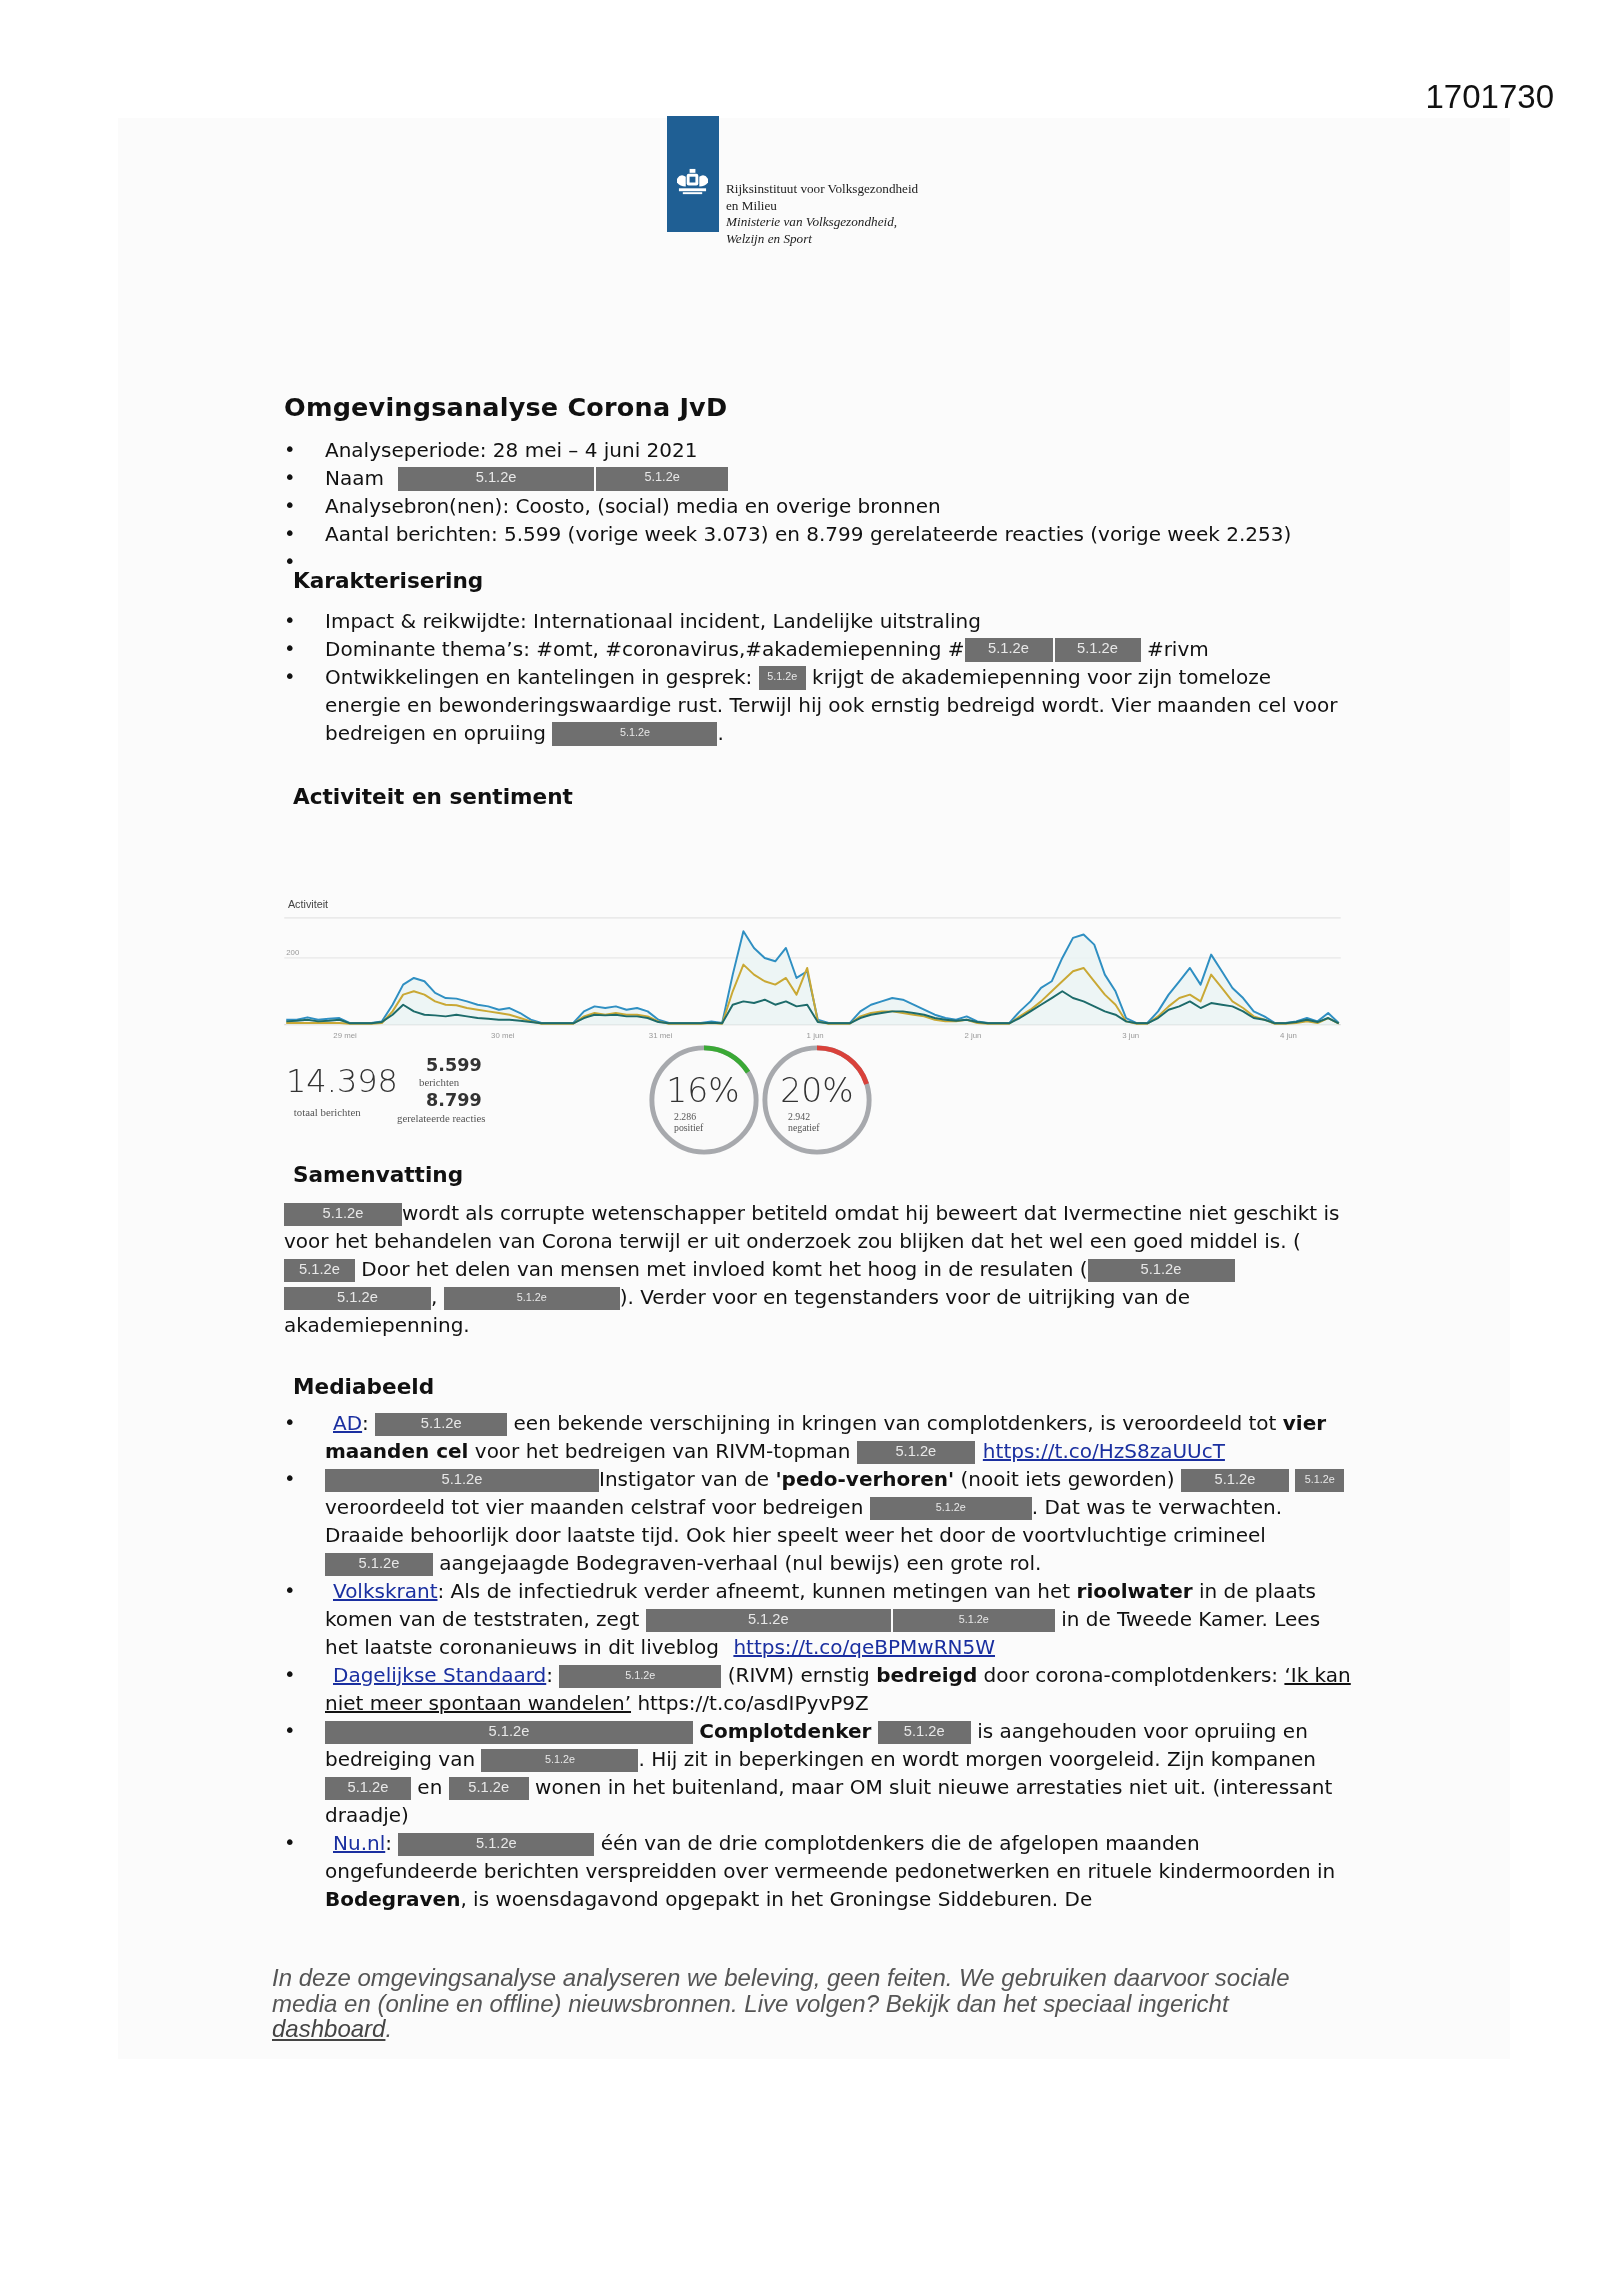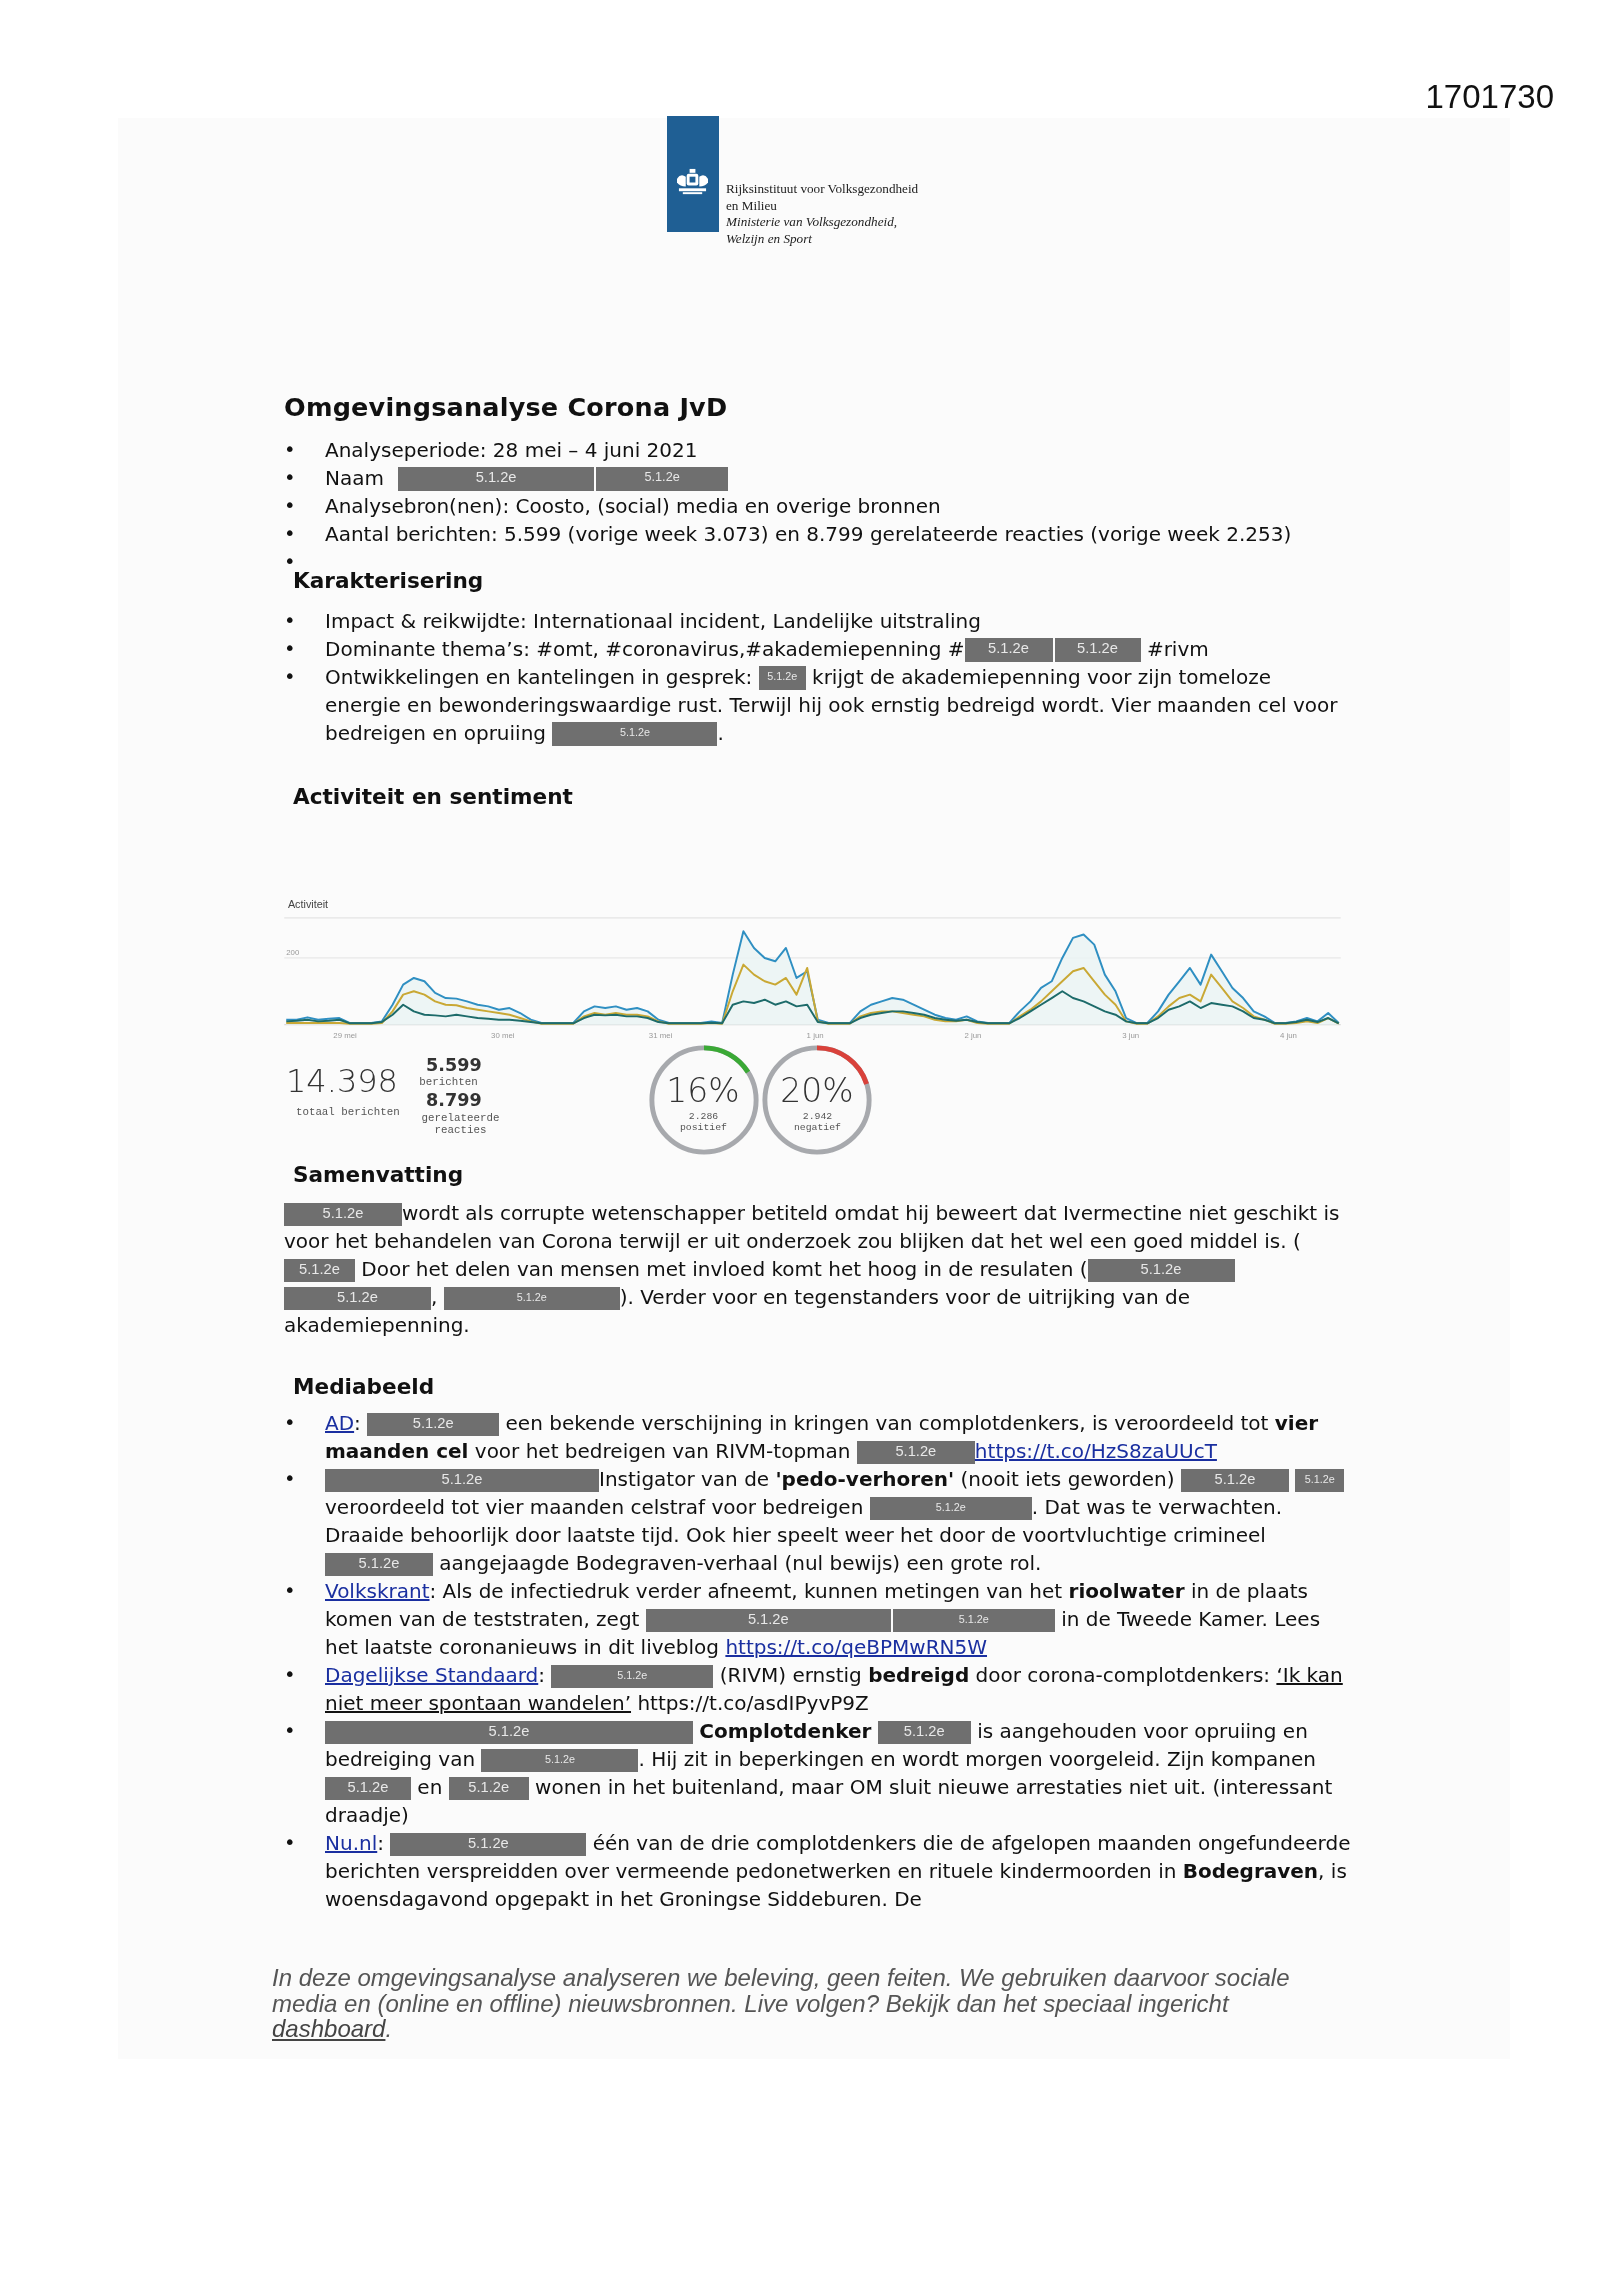--- a/index.html
+++ b/index.html
@@ -16,28 +16,28 @@
 
   .content { position:absolute; left:284px; top:392px; width:1068px; }
   h1 { font-size:25.5px; font-weight:bold; margin:0 0 13.7px 0; letter-spacing:0.2px; }
   h2 { font-size:21.6px; font-weight:bold; margin:9px; }
   ul.blt { list-style:none; margin:0; padding:0; }
   ul.blt li { position:relative; padding-left:41px; font-size:20px; line-height:28px; }
   ul.blt li::before { content:"•"; position:absolute; left:0; top:0; font-size:19.6px; }
   .red { display:inline-block; background:#6f6f6f; color:#e8e8e8; font-family:"Liberation Sans", sans-serif;
          font-size:14.7px; text-align:center; vertical-align:middle; line-height:21.6px; height:23.5px; }
   .red.sm { font-size:10.8px; }
-  a.lnk { color:#1a2fa0; text-decoration:underline; }
+  a.lnk { color:#1a2fa0; text-decoration:underline;margin-left:8px; }
   b { font-weight:bold; }
   p.txt { font-size:20px; line-height:28px; margin:0; }
 
   .chart-wrap { position:absolute; left:284px; top:890px; width:1057px; height:245px; }
   .chart-title { position:absolute; left:3.9px; top:7.8px; font-family:"Liberation Sans", sans-serif; font-size:10.8px; color:#444; }
   .big { position:absolute; font-family:"DejaVu Sans", sans-serif; font-weight:300; color:#333; }
-  .small-lbl { position:absolute; font-family:Liberation Mono, monospace; font-size:10.8px; color:#555; text-align:center; }
+  .small-lbl { position:absolute; font-family:Liberation Serif, serif; font-size:10.8px; color:#555; }
 
   .footer { position:absolute; left:272px; top:1965px; width:1068px; font-family:Liberation Sans, sans-serif;
             font-style:italic; font-size:24px; line-height:25.5px; color:#555; }
   .footer a { color:#444; text-decoration:underline; }
 </style>
 </head>
 <body>
 
 <div class="page-shade"></div>
 <div class="docnum">1701730</div>

